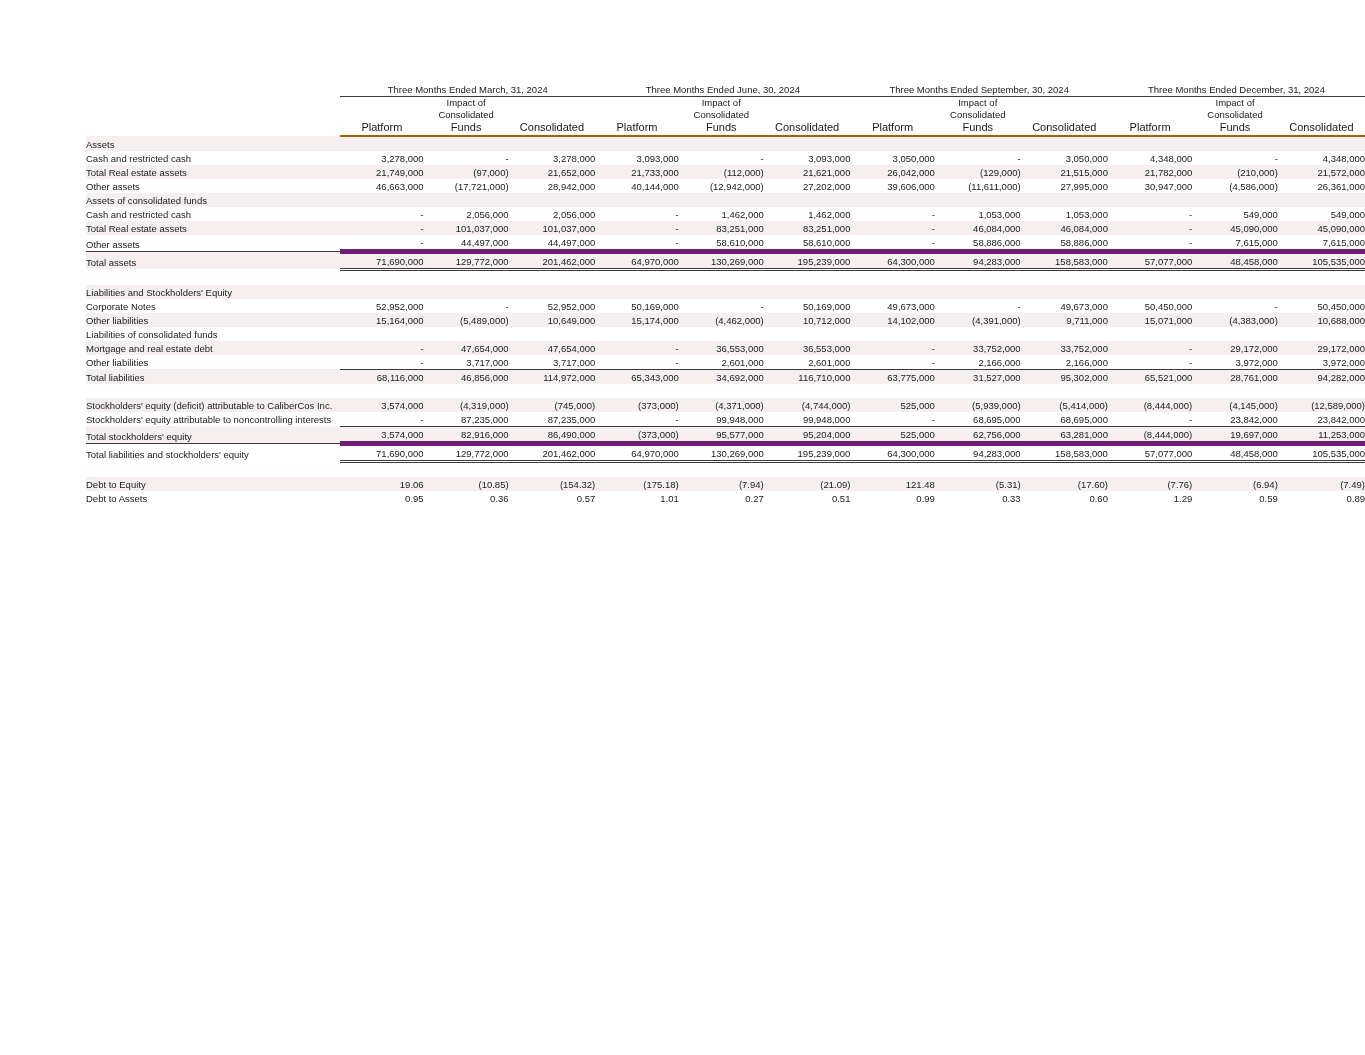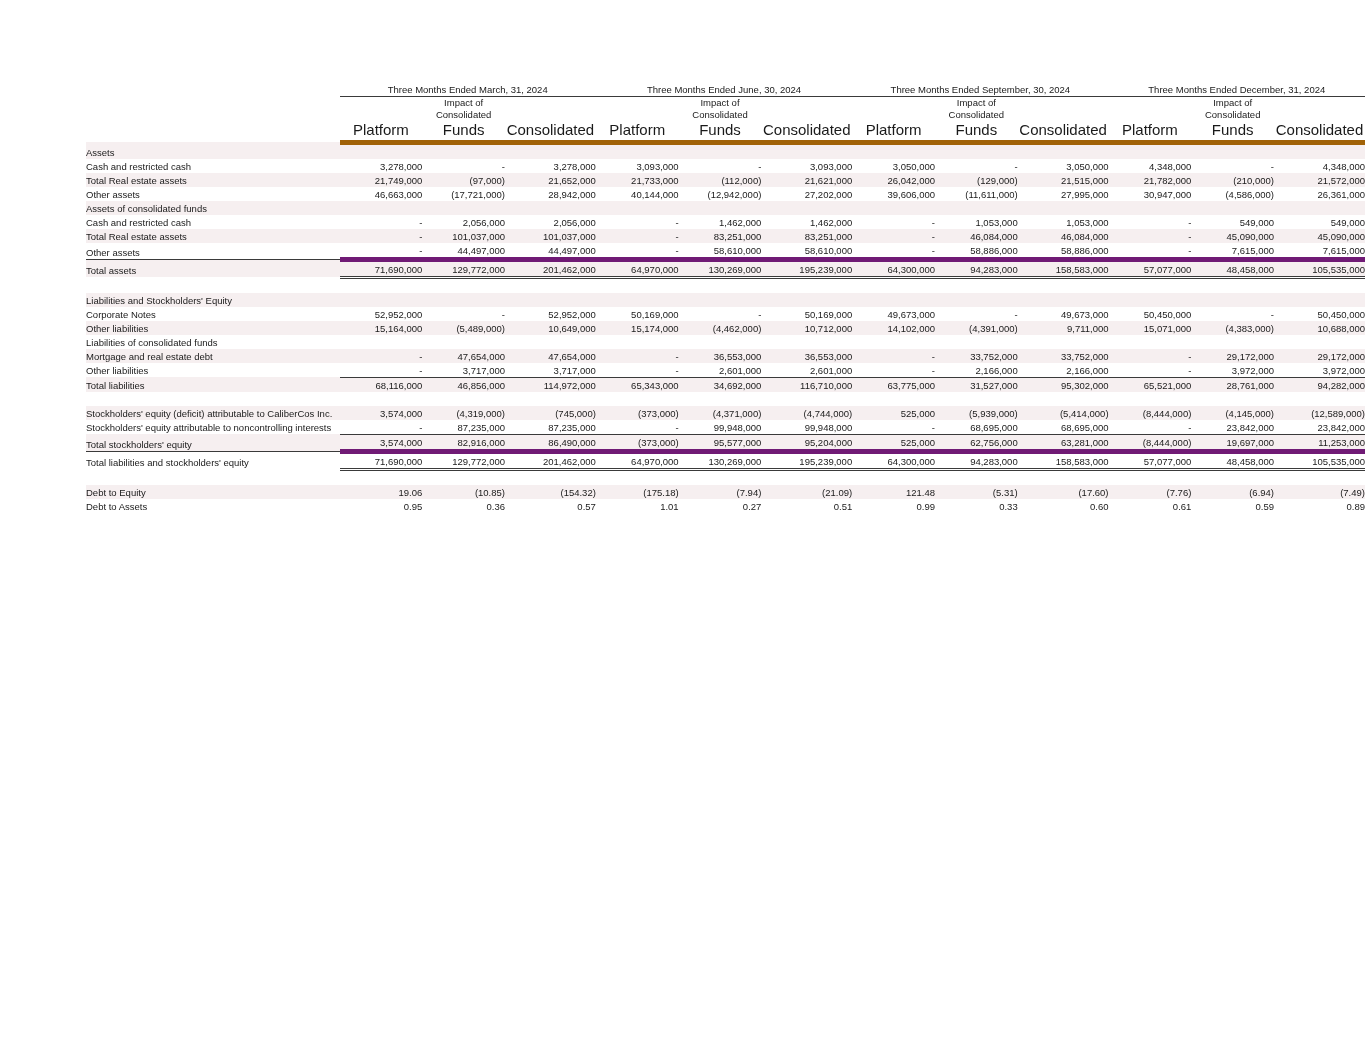--- a/index.html
+++ b/index.html
@@ -64,22 +64,22 @@
     height: 15px;
   }
   .sub-head {
     text-align: center;
     font-size: 9.5px;
     height: 12px;
     padding-bottom: 0px;
   }
   .sub-head-last {
     text-align: center;
-    font-size: 15px;
-    border-bottom: 5px solid #a16207;
+    font-size: 11px;
+    border-bottom: 2px solid #a16207;
     height: 13px;
     padding-bottom: 1px;
   }
   .spacer-row td { height: 14px; background: #ffffff; }
 
   
   td.top-rule { border-top: 1px solid #3a3a3a; }
   td.dbl-rule {
     border-top: 5px solid #701a75;
     border-bottom: 3px double #3a3a3a;
@@ -488,19 +488,19 @@
           <td class="lbl">Debt to Assets</td>
           <td class="num">0.95</td>
           <td class="num">0.36</td>
           <td class="num">0.57</td>
           <td class="num">1.01</td>
           <td class="num">0.27</td>
           <td class="num">0.51</td>
           <td class="num">0.99</td>
           <td class="num">0.33</td>
           <td class="num">0.60</td>
-          <td class="num">0.61</td>
+          <td class="num">1.29</td>
           <td class="num">0.59</td>
           <td class="num">0.89</td>
         </tr>
       </tbody>
   </table>
 </div>
 
 </body></html>

